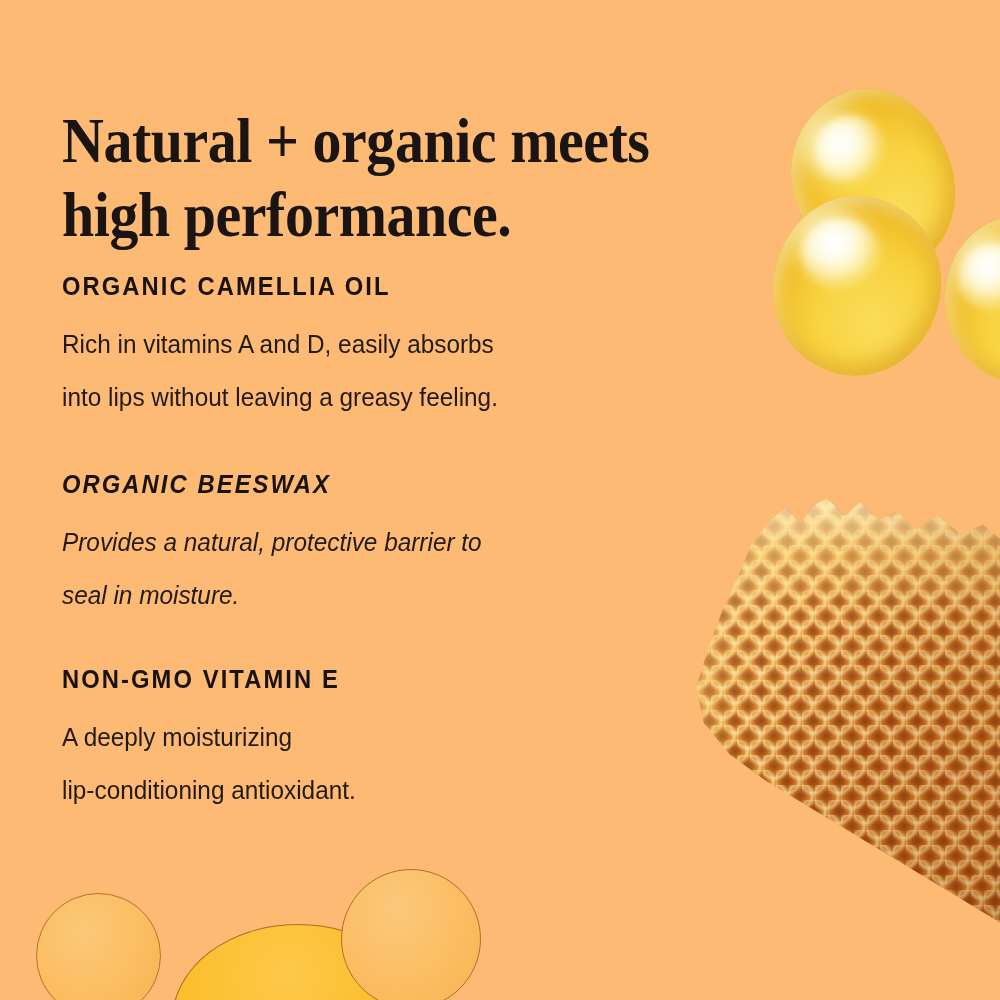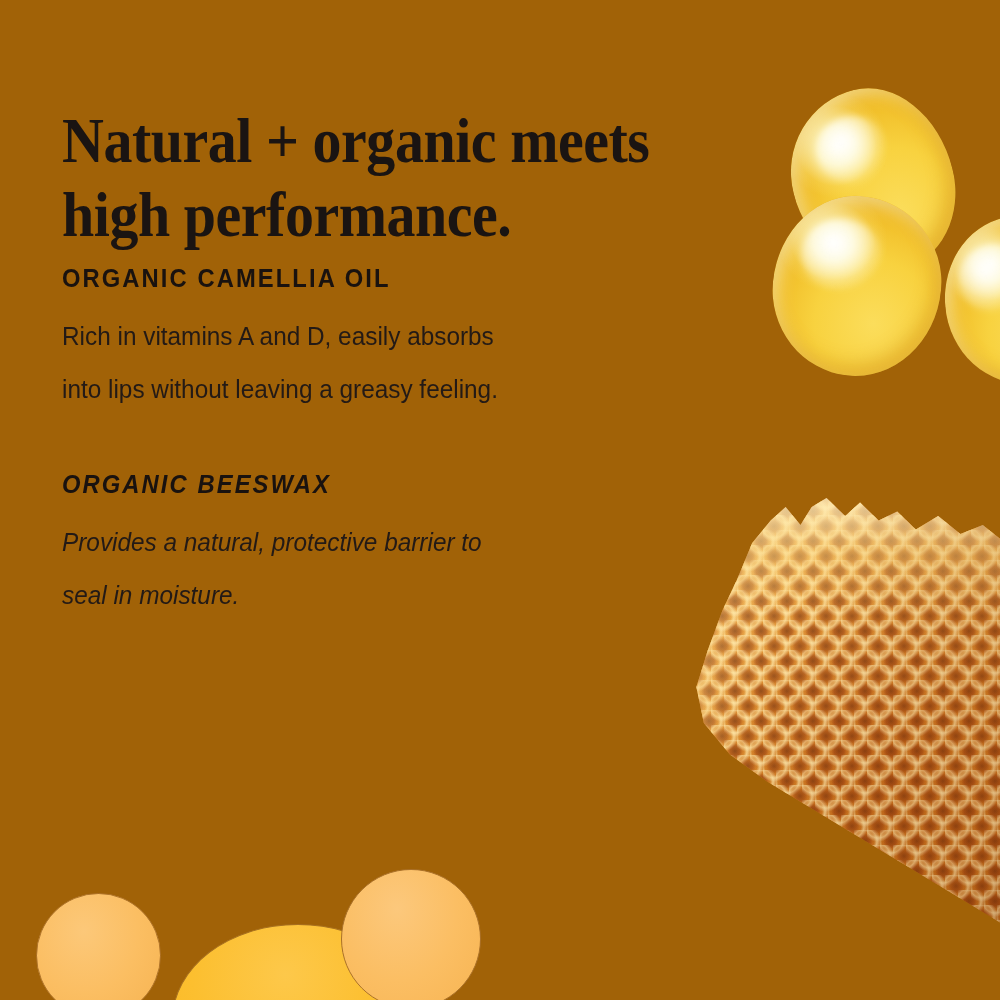--- a/index.html
+++ b/index.html
@@ -33,21 +33,21 @@
     transform:scaleX(0.95);transform-origin:left center;
     white-space:nowrap;margin:0 0 17px 0;
   }
   .block-body{
     font-family:"Liberation Sans",sans-serif;
     font-size:25.5px;line-height:53px;color:#231a16;
     transform:scaleX(0.955);transform-origin:left top;
     margin:0;
   }
   .block-body span{display:block;white-space:nowrap;}
-  #block-0{top:264px;}
+  #block-0{top:272px;}
   #block-1{top:470px;font-style:italic;}
   #block-2{top:665px;}
 
   
   .droplet{position:absolute;z-index:2;}
   .droplet .body{
     position:absolute;inset:0;
     border-radius:50% 46% 52% 48% / 48% 52% 46% 52%;
     background:
       radial-gradient(ellipse 42% 36% at 33% 27%,
@@ -170,21 +170,21 @@
     background:linear-gradient(115deg,
       rgba(255,233,170,0.30) 0%,
       rgba(255,255,255,0) 34%,
       rgba(122,44,6,0.20) 86%,
       rgba(96,32,4,0.30) 100%);
   }
 </style>
 </head>
 <body>
 
-<div id="canvas" style="background: #a16207;">
+<div id="canvas" style="background: #fdba74;">
 
   <div class="droplet" id="droplet-top">
     <div class="body"></div>
     <div class="glint"></div>
   </div>
   <div class="droplet" id="droplet-left">
     <div class="body"></div>
     <div class="glint"></div>
   </div>
   <div class="droplet" id="droplet-right">
@@ -218,14 +218,21 @@
   </section>
 
   <section class="block" id="block-1">
     <h2 class="block-title">ORGANIC BEESWAX</h2>
     <p class="block-body">
       <span>Provides a natural, protective barrier to</span>
       <span>seal in moisture.</span>
     </p>
   </section>
 
+  <section class="block" id="block-2">
+    <h2 class="block-title">NON-GMO VITAMIN E</h2>
+    <p class="block-body">
+      <span>A deeply moisturizing</span>
+      <span>lip-conditioning antioxidant.</span>
+    </p>
+  </section>
 
 </div>
 
 </body></html>

